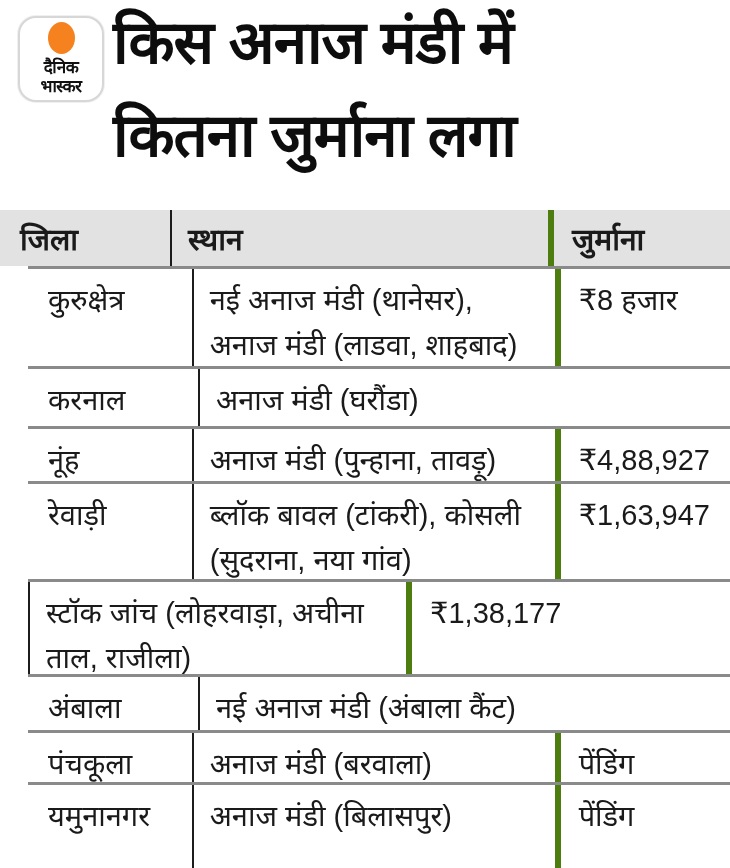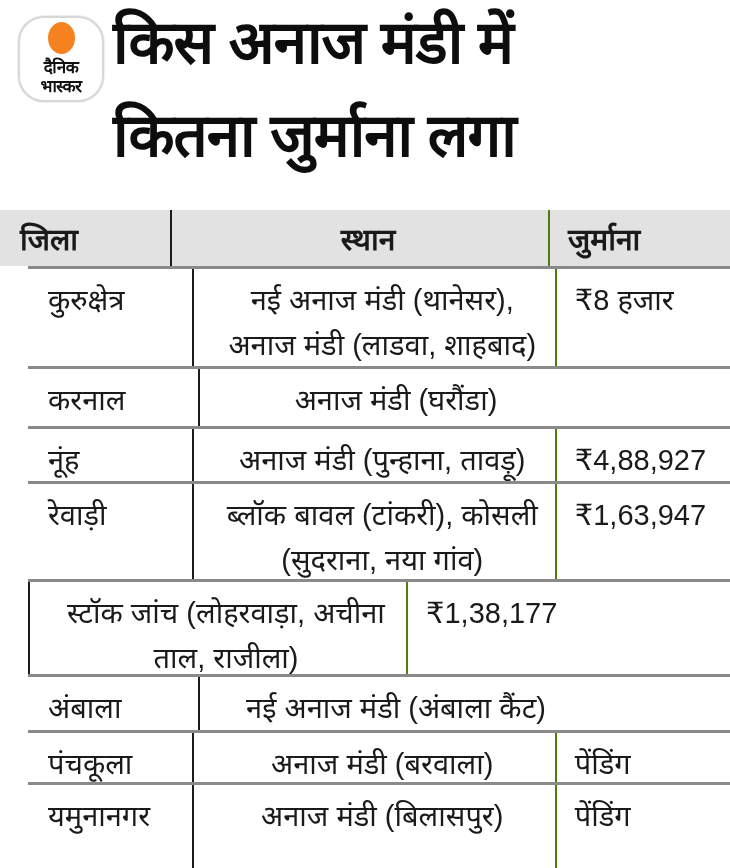--- a/index.html
+++ b/index.html
@@ -15,21 +15,21 @@
     color: #111111;
   }
 
   
   .masthead { position: relative; height: 210px; }
   .logo {
     position: absolute; left: 18px; top: 16px;
     width: 86px; height: 86px;
     background: #ffffff;
     border: 2px solid #d7d7d7;
-    border-radius: 26px;
+    border-radius: 18px;
     display: flex; flex-direction: column;
     align-items: center; justify-content: center;
     box-shadow: 0 0 0 1px #f0f0f0;
   }
   .logo-dot {
     width: 27px; height: 32px;
     border-radius: 50%;
     background: #f5821f;
     margin-bottom: 4px;
   }
@@ -56,22 +56,22 @@
     background: #e2e2e2;
     height: 56px;
     font-weight: 900; font-size: 30px;
   }
   .cell {
     padding-top: 9px;
     line-height: 45px;
     white-space: pre-line;
   }
   .c-district { width: 170px; padding-left: 20px; }
-  .c-place    { width: 378px; padding-left: 16px; border-left: 2px solid #1c1c1c; text-align: center; }
-  .c-fine     { width: 182px; padding-left: 18px; border-left: 2px solid #4d7c0f; }
+  .c-place    { width: 378px; padding-left: 16px; border-left: 2px solid #1c1c1c; }
+  .c-fine     { width: 182px; padding-left: 18px; border-left: 6px solid #4d7c0f; }
   .t-head .cell { padding-top: 7px; }
   .r-last { flex: 1 1 auto; }
 </style>
 </head>
 <body>
 
 <div class="page">
 
   <div class="masthead">
     <div class="logo">

